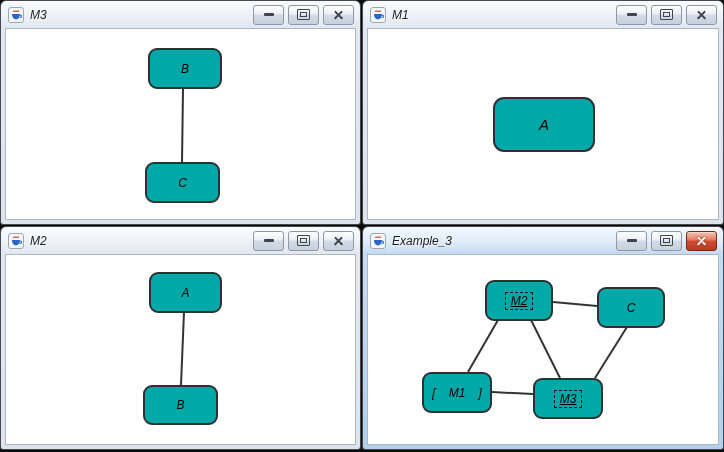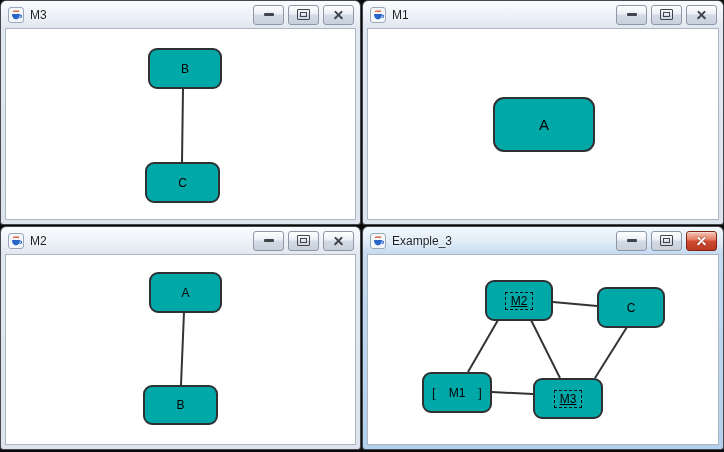--- a/index.html
+++ b/index.html
@@ -5,20 +5,21 @@
   html,body{margin:0;padding:0;}
   body{
     width:724px;height:452px;position:relative;background:#0a0a0a;
     font-family:"Liberation Sans",sans-serif;overflow:hidden;
   }
   .window{
     position:absolute;
     background:linear-gradient(180deg,#fafcfe 0px,#eef2f8 14px,#e2e8f1 26px,#dde4ee 100%);
     border-radius:5px 5px 2px 2px;
     box-shadow:0 0 0 1px #45484d;
+    font-style:italic;
   }
   .window.active{
     background:linear-gradient(180deg,#f2f8fd 0px,#e2edf8 14px,#c6dcf2 26px,#b2d0ec 100%);
   }
   .titlebar{
     height:27px;display:flex;align-items:center;padding:0 6px 0 7px;
   }
   .wtitle{
     font-size:12px;color:#1c1e21;margin-left:6px;white-space:nowrap;
     text-shadow:0 0 3px #fff;

